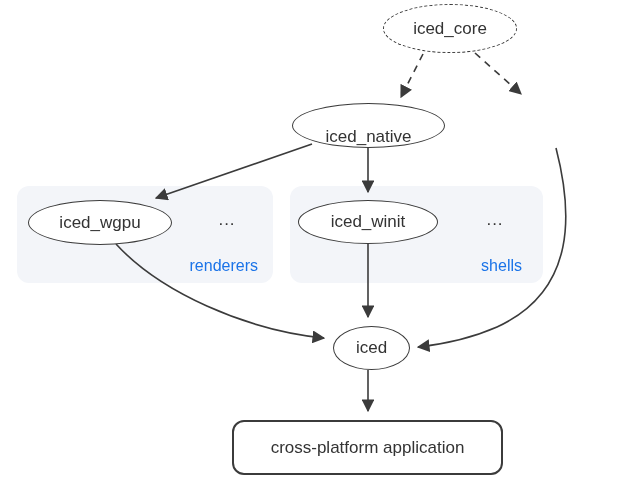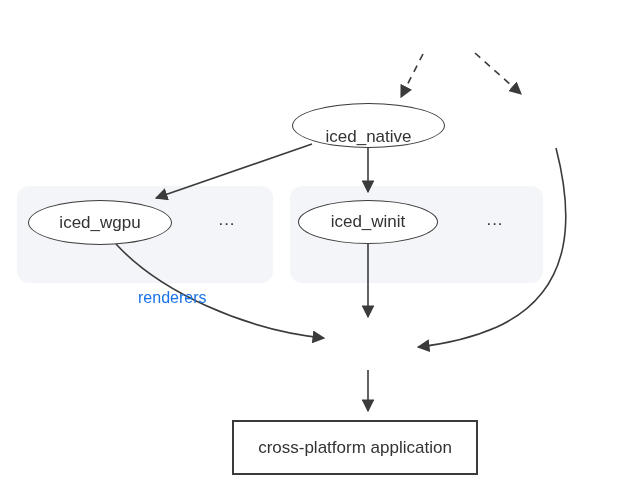--- a/index.html
+++ b/index.html
@@ -47,40 +47,39 @@
     white-space: nowrap;
   }
   .node.dashed { border-style: dashed; }
   .node.core   { left: 383px; top: 4px;   width: 134px; height: 49px; }
   .node.native { left: 292px; top: 103px; width: 153px; height: 45px; align-items: flex-end; }
   .node.web    { left: 485px; top: 103px; width: 133px; height: 45px; }
   .node.wgpu   { left: 28px;  top: 200px; width: 144px; height: 45px; }
   .node.winit  { left: 298px; top: 200px; width: 140px; height: 44px; }
   .node.iced   { left: 333px; top: 326px; width: 77px;  height: 44px; }
   .node.rect {
-    left: 232px; top: 420px; width: 246px; height: 55px;
-    border-radius: 0;
+    left: 232px; top: 420px; width: 271px; height: 55px;
+    border-radius: 12px;
     border-width: 2px;
   }
   .ellipsis {
     position: absolute;
     width: 40px;
     text-align: center;
     font-size: 17px;
     color: var(--text);
     letter-spacing: 1px;
   }
   .ellipsis.renderers { left: 207px; top: 210px; }
   .ellipsis.shells    { left: 475px; top: 210px; }
   .group-label {
     position: absolute;
     font-size: 16px;
     color: var(--group-label);
-    text-align: left;
-    margin-top: 32px;
+    text-align: right;
   }
   .group-label.renderers { left: 138px; top: 257px; width: 120px; }
   .group-label.shells    { left: 402px; top: 257px; width: 120px; }
 </style>
 </head>
 <body>
 
 <div class="canvas">
 
   <div class="group-box renderers"></div>
@@ -95,30 +94,37 @@
     <path d="M 423 54 L 401 97" stroke="var(--stroke)" stroke-width="1.6" stroke-dasharray="7 6" marker-end="url(#arrow)"></path>
     <path d="M 475 53 L 521 94" stroke="var(--stroke)" stroke-width="1.6" stroke-dasharray="7 6" marker-end="url(#arrow)"></path>
     <path d="M 312 144 L 156 198" stroke="var(--stroke)" stroke-width="1.6" marker-end="url(#arrow)"></path>
     <path d="M 368 148 L 368 192" stroke="var(--stroke)" stroke-width="1.6" marker-end="url(#arrow)"></path>
     <path d="M 116 244 C 160 292 245 330 324 338" stroke="var(--stroke)" stroke-width="1.6" marker-end="url(#arrow)"></path>
     <path d="M 368 244 L 368 317" stroke="var(--stroke)" stroke-width="1.6" marker-end="url(#arrow)"></path>
     <path d="M 556 148 C 572 210 578 290 497 327 C 472 338 445 344 418 347" stroke="var(--stroke)" stroke-width="1.6" marker-end="url(#arrow)"></path>
     <path d="M 368 370 L 368 411" stroke="var(--stroke)" stroke-width="1.6" marker-end="url(#arrow)"></path>
   </svg>
 
+  <div class="node dashed core">
+    <span>iced_core</span>
+  </div>
   <div class="node native">
     <span>iced_native</span>
   </div>
   <div class="node wgpu">
     <span>iced_wgpu</span>
   </div>
   <div class="node winit">
     <span>iced_winit</span>
   </div>
+  <div class="node iced">
+    <span>iced</span>
+  </div>
   <div class="node rect">
     <span>cross-platform application</span>
   </div>
 
   <div class="ellipsis renderers">...</div>
   <div class="ellipsis shells">...</div>
   <div class="group-label renderers">renderers</div>
+  <div class="group-label shells">shells</div>
 
 </div>
 
 </body></html>

